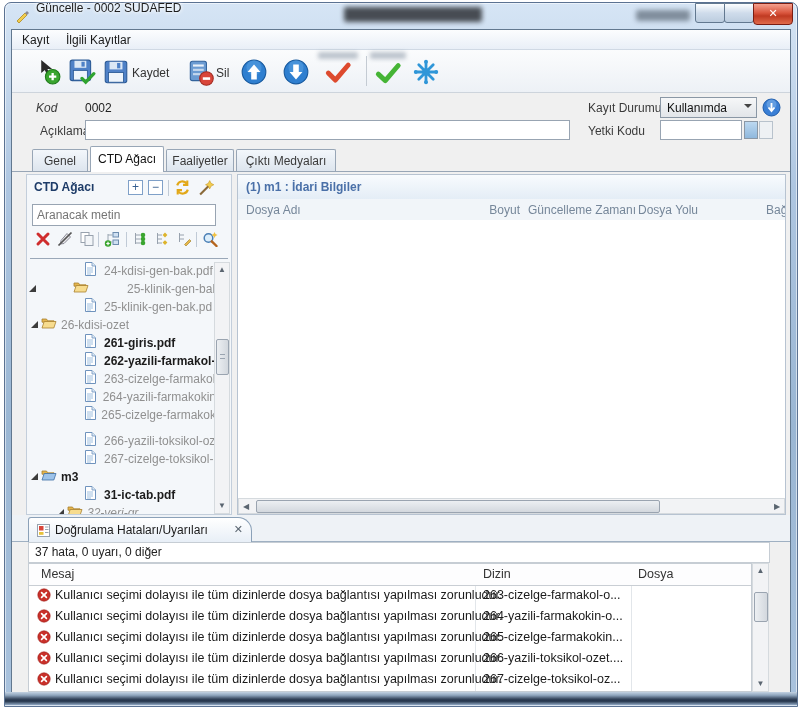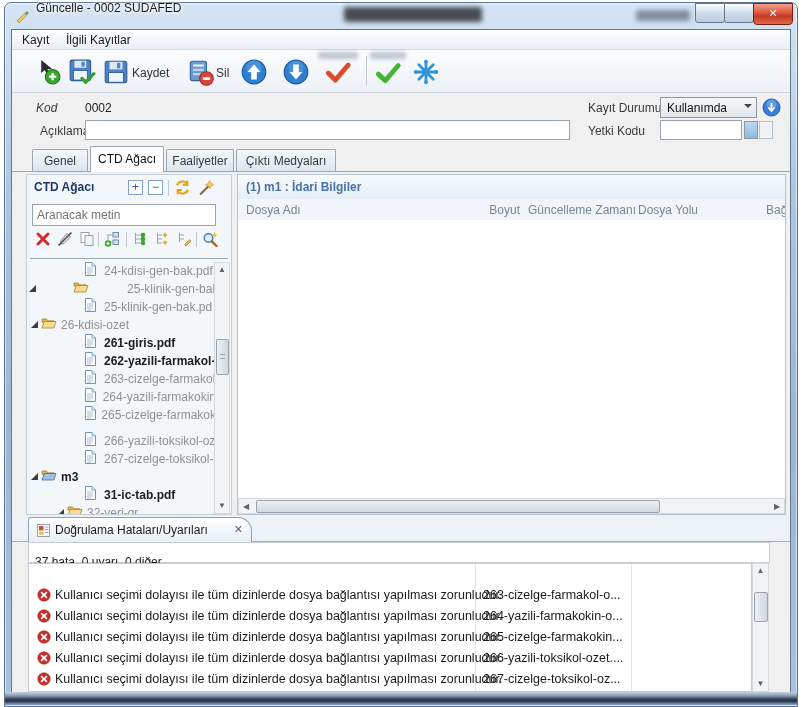--- a/index.html
+++ b/index.html
@@ -396,21 +396,21 @@
         <span class="tlabel dark">m3</span>
       </div>
       <div class="trow" style="padding-left: 56px;">
         <span class="tico"><svg width="12" height="14" viewBox="0 0 12 14">
             <path d="M1.5,0.5 h6.5 l3.5,3.5 v9.5 h-10 z" fill="#fff" stroke="#6f93bd"></path>
             <path d="M8,0.5 v3.5 h3.5" fill="#dce9f6" stroke="#6f93bd" stroke-width="0.8"></path>
             <path d="M3,6 h6 M3,8 h6 M3,10 h6 M3,12 h4" stroke="#9fc0e0" stroke-width="1"></path>
           </svg></span>
         <span class="tlabel bold">31-ic-tab.pdf</span>
       </div>
-      <div class="trow" style="padding-left: 28px;">
+      <div class="trow" style="padding-left: 28px; font-style: italic;">
         <span class="tarr"><svg width="9" height="9" viewBox="0 0 9 9">
             <path d="M8,1 V8 H1 Z" fill="#3c3c3c"></path>
           </svg></span>
         <span class="tico"><svg width="16" height="13" viewBox="0 0 16 13">
             <path d="M1,3 h4.5 l1.2,1.8 H13 V6.2 H1 Z" fill="#e3b54e" stroke="#a9822e" stroke-width="0.8"></path>
             <path d="M1,12 L3.2,5.5 H15 L12.8,12 Z" fill="#f7dc8e" stroke="#a9822e" stroke-width="0.8"></path>
           </svg></span>
         <span class="tlabel gray">32-veri-gr</span>
       </div>
     </div>
@@ -450,25 +450,30 @@
           <rect x="0.5" y="0.5" width="12" height="12" fill="#fff" stroke="#98a2ae"></rect>
           <rect x="2" y="2" width="4.5" height="4.5" fill="#d9453a"></rect>
           <rect x="2" y="8" width="4.5" height="2.8" fill="#e8c33a"></rect>
           <path d="M8,3 h3.5 M8,5.5 h3.5 M8,8.5 h3.5" stroke="#9aa6b2"></path>
         </svg>
     </span>
     <span style="position:absolute;left:26px;top:5px;color:#1a1a1a;">Doğrulama Hataları/Uyarıları</span>
     <span style="position:absolute;right:8px;top:5px;color:#5a6570;font-size:11px;">✕</span>
   </div>
   <div class="abs sumbar">
-    <span style="position:absolute;left:6px;top:12px;color:#222;">37 hata, 0 uyarı, 0 diğer</span>
+    <span style="position:absolute;left:6px;top:2px;color:#222;">37 hata, 0 uyarı, 0 diğer</span>
   </div>
   <div class="abs etable">
     <div class="ecol" style="left:446px;"></div>
     <div class="ecol" style="left:602px;"></div>
+    <div class="ehead">
+      <span style="left:12px;">Mesaj</span>
+      <span style="left:454px;">Dizin</span>
+      <span style="left:609px;">Dosya</span>
+    </div>
     <div class="erows">
         <div class="erow">
           <span class="eic"><svg width="14" height="14" viewBox="0 0 14 14">
               <circle cx="7" cy="7" r="6.2" fill="#c9302a" stroke="#9c1f1a" stroke-width="0.6"></circle>
               <path d="M4.6,4.6 L9.4,9.4 M9.4,4.6 L4.6,9.4" stroke="#fff" stroke-width="1.7" stroke-linecap="round"></path>
             </svg></span>
           <span class="ec1">Kullanıcı seçimi dolayısı ile tüm dizinlerde dosya bağlantısı yapılması zorunludur.</span>
           <span class="ec2">263-cizelge-farmakol-o...</span>
           <span class="ec3"></span>
         </div>

